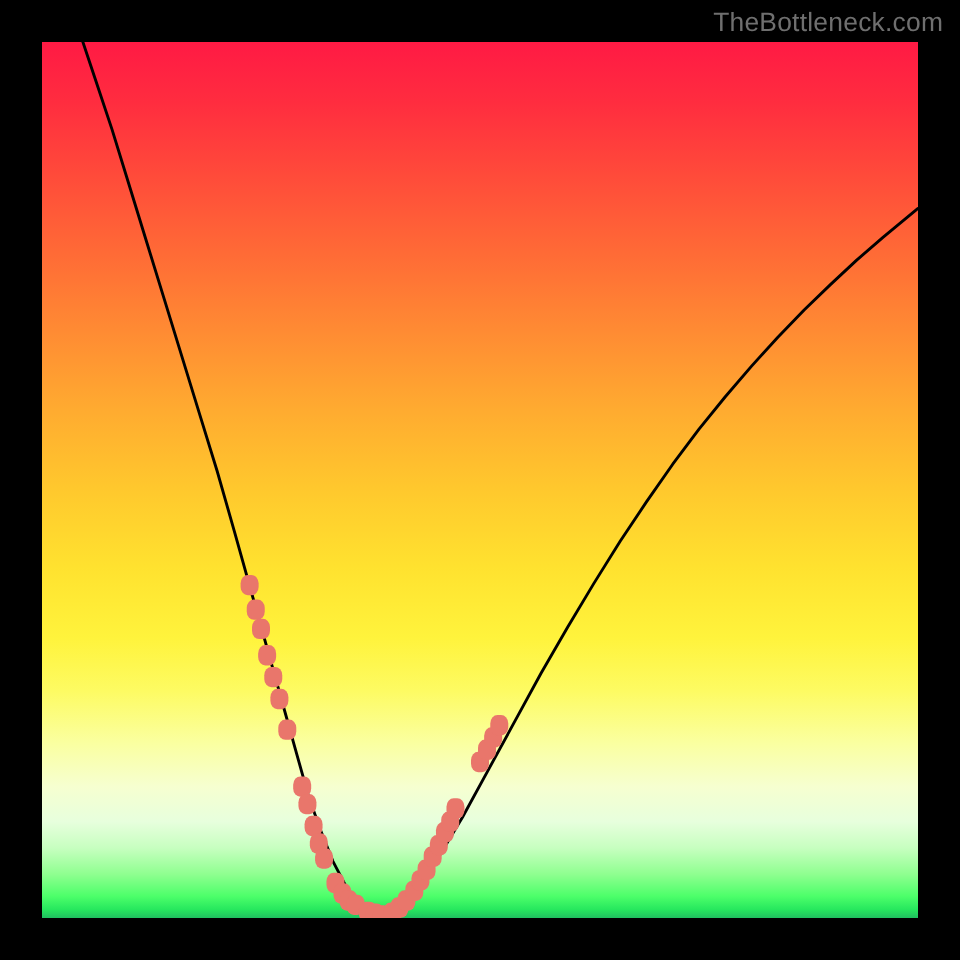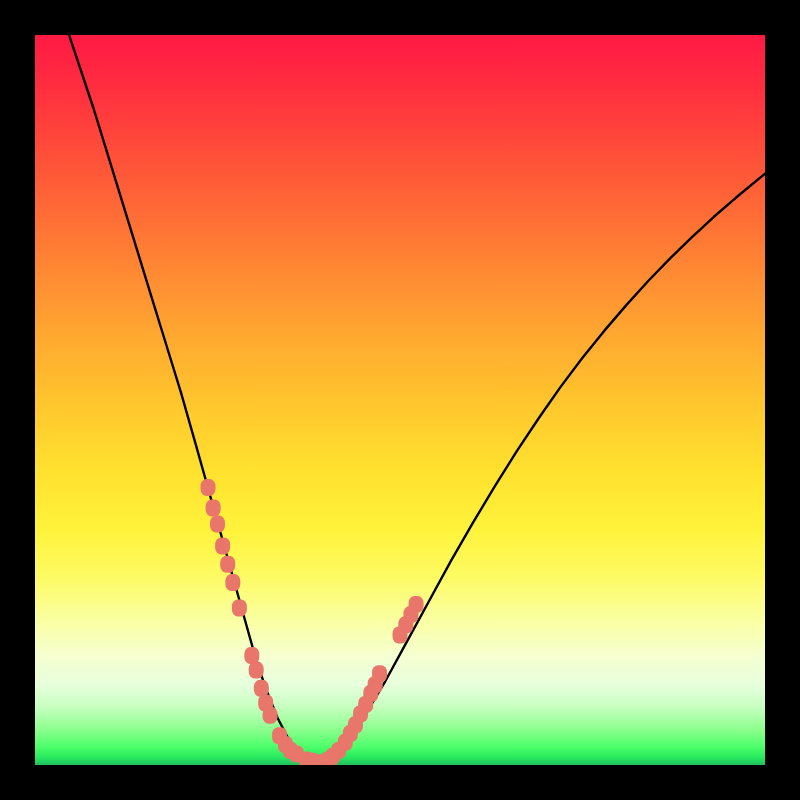--- a/index.html
+++ b/index.html
@@ -70,20 +70,21 @@
     top: 0;
     left: 0;
     width: 100%;
     height: 100%;
   }
 </style>
 </head>
 <body>
 
 <div class="frame">
+  <div class="watermark">TheBottleneck.com</div>
 
   <div class="plot-area">
     <div class="gradient-bg"></div>
 
     <svg class="curve" viewBox="0 0 730 730" preserveAspectRatio="none">
       <path id="curve-path" fill="none" stroke="#000000" stroke-width="2.4" stroke-linecap="round" stroke-linejoin="round" d="M0.00 -94.90 L14.60 -58.40 L29.20 -14.60 L43.80 29.20 L58.40 73.00 L73.00 120.45 L87.60 167.90 L102.20 215.35 L116.80 262.80 L131.40 310.25 L146.00 357.70 L160.60 408.80 L170.82 445.30 L181.04 481.80 L191.26 518.30 L201.48 554.80 L211.70 591.30 L221.92 627.80 L232.14 657.00 L242.36 682.55 L252.58 702.26 L262.80 716.86 L284.70 727.81 L306.60 711.75 L328.50 682.55 L350.40 646.05 L372.30 605.90 L394.20 565.75 L416.10 525.60 L438.00 487.64 L459.90 451.14 L481.80 416.10 L503.70 383.25 L525.60 351.86 L547.50 322.66 L569.40 295.65 L591.30 270.10 L613.20 246.01 L635.10 223.38 L657.00 202.21 L678.90 181.77 L700.80 162.79 L730.00 138.70"></path>
       <g id="marker-layer">
           <rect x="165.51" y="444.10" width="15" height="17" rx="6" ry="7" fill="#e9766b" stroke="#e9766b" stroke-width="0"></rect>
           <rect x="170.62" y="464.54" width="15" height="17" rx="6" ry="7" fill="#e9766b" stroke="#e9766b" stroke-width="0"></rect>
           <rect x="175.00" y="480.60" width="15" height="17" rx="6" ry="7" fill="#e9766b" stroke="#e9766b" stroke-width="0"></rect>

